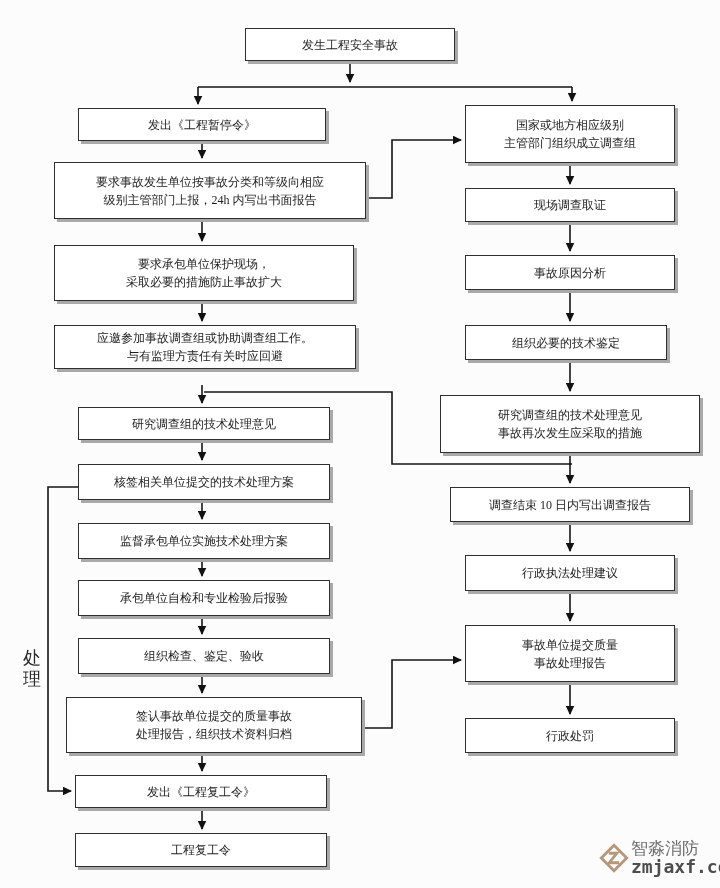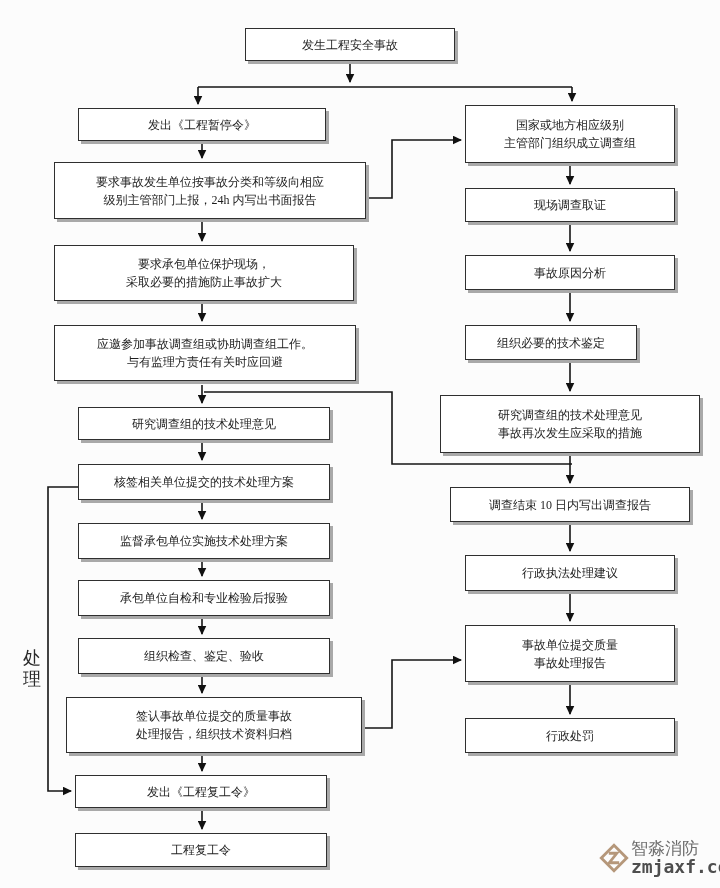--- a/index.html
+++ b/index.html
@@ -86,21 +86,21 @@
   <div class="node" style="left:245px;top:28px;width:210px;height:33px">发生工程安全事故</div>
 
   <div class="node" style="left:78px;top:108px;width:248px;height:33px">发出《工程暂停令》</div>
 
   <div class="node" style="left:54px;top:162px;width:312px;height:57px">要求事故发生单位按事故分类和等级向相应
 级别主管部门上报，24h 内写出书面报告</div>
 
   <div class="node" style="left:54px;top:245px;width:300px;height:56px">要求承包单位保护现场，
 采取必要的措施防止事故扩大</div>
 
-  <div class="node" style="left:54px;top:325px;width:302px;height:56px">应邀参加事故调查组或协助调查组工作。
+  <div class="node" style="left:54px;top:325px;width:302px;height:44px">应邀参加事故调查组或协助调查组工作。
 与有监理方责任有关时应回避</div>
 
   <div class="node" style="left:78px;top:407px;width:252px;height:33px">研究调查组的技术处理意见</div>
 
   <div class="node" style="left:78px;top:464px;width:252px;height:36px">核签相关单位提交的技术处理方案</div>
 
   <div class="node" style="left:78px;top:523px;width:252px;height:36px">监督承包单位实施技术处理方案</div>
 
   <div class="node" style="left:78px;top:580px;width:252px;height:36px">承包单位自检和专业检验后报验</div>
 
@@ -113,21 +113,21 @@
 
   <div class="node" style="left:75px;top:833px;width:252px;height:34px">工程复工令</div>
 
   <div class="node" style="left:465px;top:105px;width:210px;height:58px">国家或地方相应级别
 主管部门组织成立调查组</div>
 
   <div class="node" style="left:465px;top:188px;width:210px;height:34px">现场调查取证</div>
 
   <div class="node" style="left:465px;top:255px;width:210px;height:35px">事故原因分析</div>
 
-  <div class="node" style="left:465px;top:325px;width:172px;height:35px">组织必要的技术鉴定</div>
+  <div class="node" style="left:465px;top:325px;width:202px;height:35px">组织必要的技术鉴定</div>
 
   <div class="node" style="left:440px;top:395px;width:260px;height:58px">研究调查组的技术处理意见
 事故再次发生应采取的措施</div>
 
   <div class="node" style="left:450px;top:487px;width:240px;height:35px">调查结束 10 日内写出调查报告</div>
 
   <div class="node" style="left:465px;top:555px;width:210px;height:36px">行政执法处理建议</div>
 
   <div class="node" style="left:465px;top:625px;width:210px;height:57px">事故单位提交质量
 事故处理报告</div>

